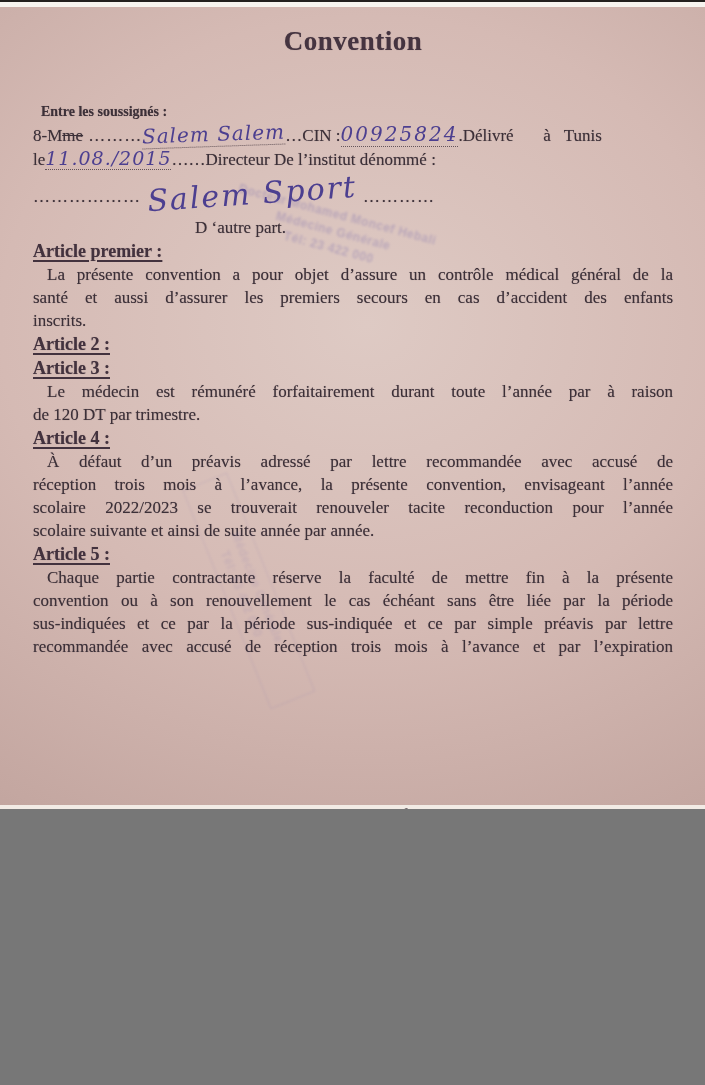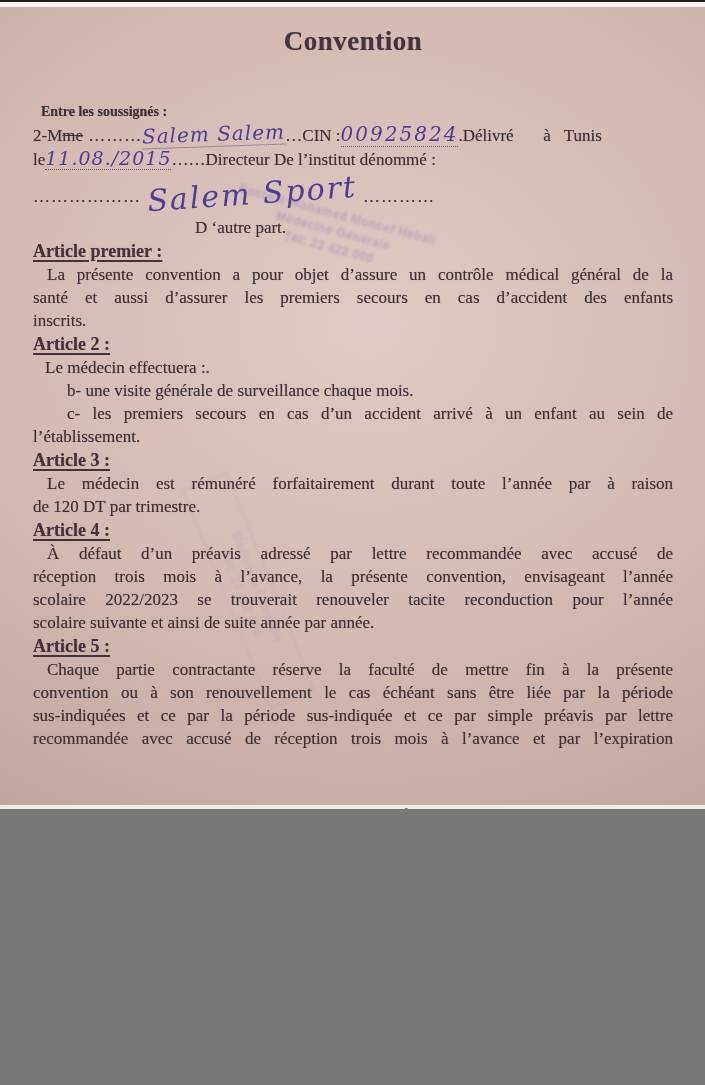--- a/index.html
+++ b/index.html
@@ -101,43 +101,37 @@
   <div class="strip-bottom"></div>
 
   <div class="content">
 
     <div class="title">Convention</div>
 
     <div class="intro">Entre les soussignés :</div>
 
 
     <div class="block">
-      <div class="tline"><span>2-M</span><span class="strike">me</span><span class="dots"> ………</span><span class="hw hw-name hw-underdots">Salem  Salem</span><span>…CIN :</span><span class="hw hw-cin hw-underdots">00925824</span><span>.Délivré&nbsp;&nbsp;&nbsp;&nbsp;&nbsp;&nbsp;&nbsp;à&nbsp;&nbsp;&nbsp;Tunis</span></div>
+      <div class="tline"><span>8-M</span><span class="strike">me</span><span class="dots"> ………</span><span class="hw hw-name hw-underdots">Salem  Salem</span><span>…CIN :</span><span class="hw hw-cin hw-underdots">00925824</span><span>.Délivré&nbsp;&nbsp;&nbsp;&nbsp;&nbsp;&nbsp;&nbsp;à&nbsp;&nbsp;&nbsp;Tunis</span></div>
       <div class="tline"><span>le</span><span class="hw hw-date hw-underdots">11.08./2015</span><span>……Directeur De l’institut dénommé :</span></div>
       <div class="inst-line"><span class="dots">………………</span><span class="hw hw-institute">Salem  Sport</span><span class="dots">…………</span></div>
       <div class="tline indent-dautre">D  ‘autre part.</div>
     </div>
 
     <div class="block">
       <div class="art-heading">Article premier :</div>
       <div>
           <div class="tline fill" style="padding-left: 14px;">La présente convention a pour objet d’assure un contrôle médical général de la</div>
           <div class="tline fill">santé et aussi d’assurer les premiers secours en cas d’accident des enfants</div>
           <div class="tline">inscrits.</div>
         </div>
     </div>
 
     <div class="block">
       <div class="art-heading">Article 2 :</div>
-      <div>
-          <div class="tline" style="padding-left: 12px;">Le médecin effectuera :.</div>
-          <div class="tline" style="padding-left: 34px;">b- une visite  générale de surveillance chaque mois.</div>
-          <div class="tline fill" style="padding-left: 34px;">c- les premiers secours en cas d’un accident arrivé à un enfant au sein de</div>
-          <div class="tline">l’établissement.</div>
-        </div>
     </div>
 
     <div class="block">
       <div class="art-heading">Article 3 :</div>
       <div>
           <div class="tline fill" style="padding-left: 14px;">Le médecin est rémunéré forfaitairement durant toute l’année  par à raison</div>
           <div class="tline">de 120 DT par trimestre.</div>
         </div>
     </div>
 

